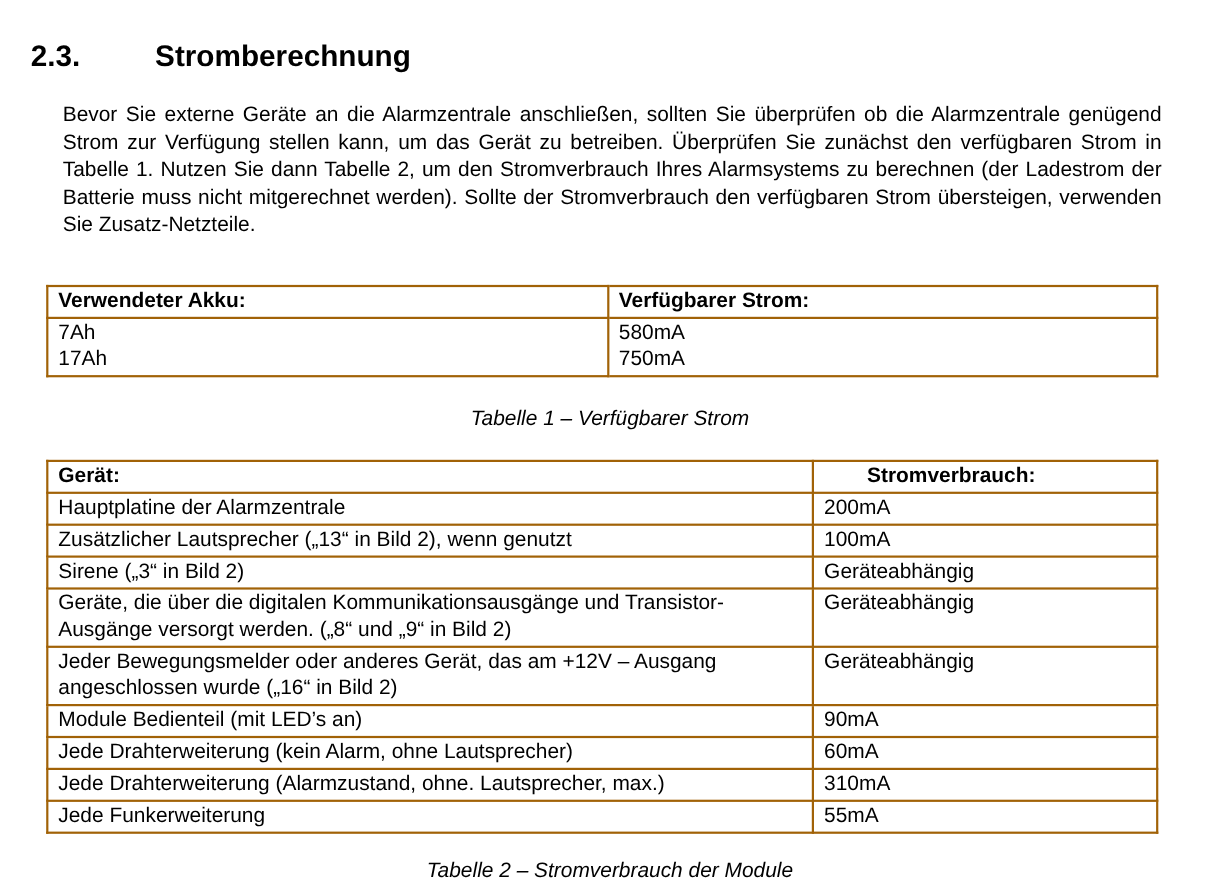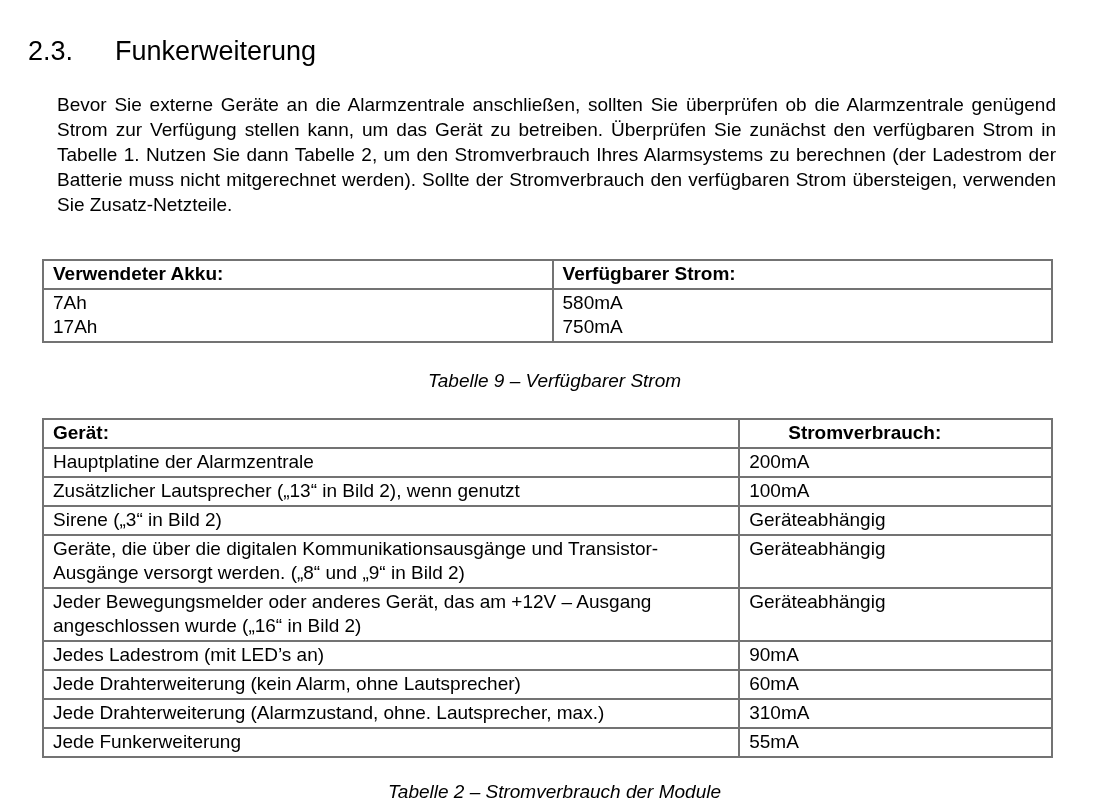--- a/index.html
+++ b/index.html
@@ -9,42 +9,43 @@
     width: 1109px;
     height: 808px;
     background: #ffffff;
     color: #000000;
     font-family: "Liberation Sans", "DejaVu Sans", sans-serif;
     overflow: hidden;
   }
   .heading {
     margin: 36px 0 0 28px;
     font-size: 27px;
-    font-weight: normal;
+    font-weight: bold;
     line-height: 30px;
     display: flex;
+    gap: 26px;
   }
   .heading .num { width: 87px; }
   .intro {
     margin: 26px 0 0 57px;
     width: 999px;
     font-size: 19px;
     line-height: 25px;
     text-align: justify;
   }
   table {
     border-collapse: collapse;
     margin-left: 42px;
     width: 1011px;
     table-layout: fixed;
   }
   .table1 { margin-top: 42px; }
   .table2 { margin-top: 26px; }
   th, td {
-    border: 2px solid #737373;
+    border: 2px solid #a16207;
     font-size: 19px;
     line-height: 24px;
     padding: 1px 9px 2px 9px;
     text-align: left;
     vertical-align: top;
     font-weight: normal;
   }
   th { font-weight: bold; }
   .table1 .col-a { width: 50.5%; }
   .table1 .col-b { width: 49.5%; }
@@ -59,21 +60,21 @@
   .caption1 { margin-top: 27px; }
   .caption2 { margin-top: 23px; }
 </style>
 </head>
 <body>
 
 <div class="page">
 
   <div class="heading">
     <span class="num">2.3.</span>
-    <span>Funkerweiterung</span>
+    <span>Stromberechnung</span>
   </div>
 
   <p class="intro">Bevor Sie externe Geräte an die Alarmzentrale anschließen, sollten Sie überprüfen ob die Alarmzentrale genügend Strom zur Verfügung stellen kann, um das Gerät zu betreiben. Überprüfen Sie zunächst den verfügbaren Strom in Tabelle 1. Nutzen Sie dann Tabelle 2, um den Stromverbrauch Ihres Alarmsystems zu berechnen (der Ladestrom der Batterie muss nicht mitgerechnet werden). Sollte der Stromverbrauch den verfügbaren Strom übersteigen, verwenden Sie Zusatz-Netzteile.</p>
 
   <table class="table1">
     <thead>
       <tr>
         <th class="col-a">Verwendeter Akku:</th>
         <th class="col-b">Verfügbarer Strom:</th>
       </tr>
@@ -85,21 +86,21 @@
           <div>17Ah</div>
         </td>
         <td>
           <div>580mA</div>
           <div>750mA</div>
         </td>
       </tr>
     </tbody>
   </table>
 
-  <div class="caption caption1">Tabelle 9 – Verfügbarer Strom</div>
+  <div class="caption caption1">Tabelle 1 – Verfügbarer Strom</div>
 
   <table class="table2">
     <thead>
       <tr>
         <th class="col-a">Gerät:</th>
         <th class="col-b">Stromverbrauch:</th>
       </tr>
     </thead>
     <tbody>
       <tr>
@@ -116,21 +117,21 @@
       </tr>
       <tr>
         <td>Geräte, die über die digitalen Kommunikationsausgänge und Transistor-Ausgänge versorgt werden. („8“ und „9“ in Bild 2)</td>
         <td>Geräteabhängig</td>
       </tr>
       <tr>
         <td>Jeder Bewegungsmelder oder anderes Gerät, das am +12V – Ausgang angeschlossen wurde („16“ in Bild 2)</td>
         <td>Geräteabhängig</td>
       </tr>
       <tr>
-        <td>Jedes Ladestrom (mit LED’s an)</td>
+        <td>Module Bedienteil (mit LED’s an)</td>
         <td>90mA</td>
       </tr>
       <tr>
         <td>Jede Drahterweiterung (kein Alarm, ohne Lautsprecher)</td>
         <td>60mA</td>
       </tr>
       <tr>
         <td>Jede Drahterweiterung (Alarmzustand, ohne. Lautsprecher, max.)</td>
         <td>310mA</td>
       </tr>

